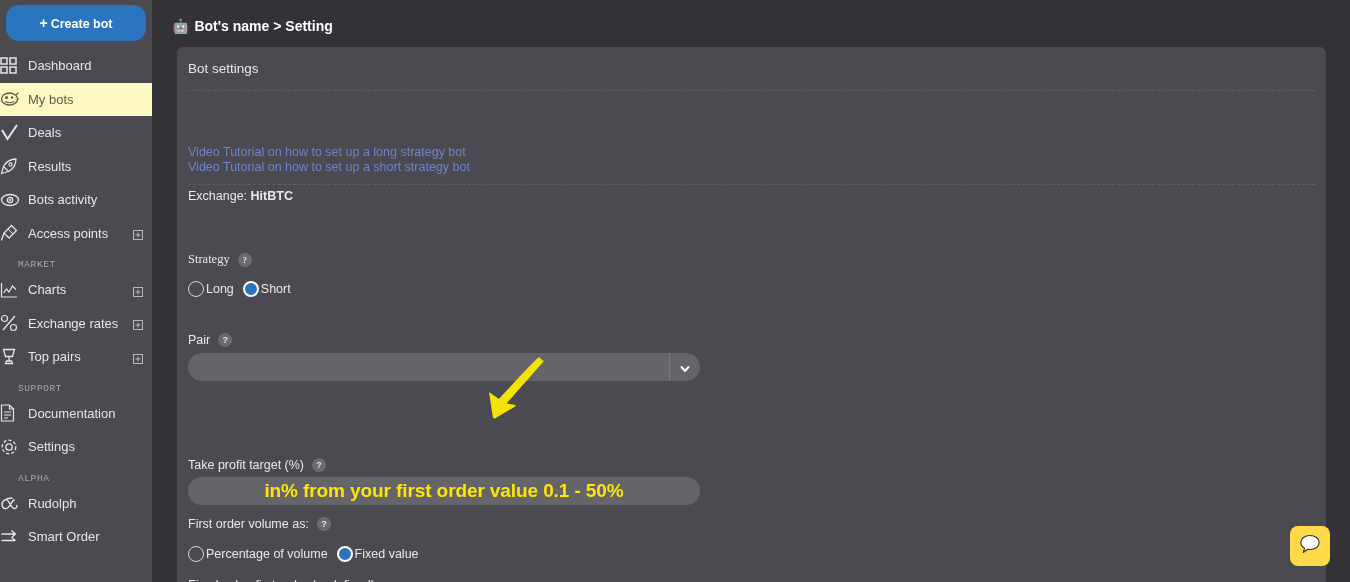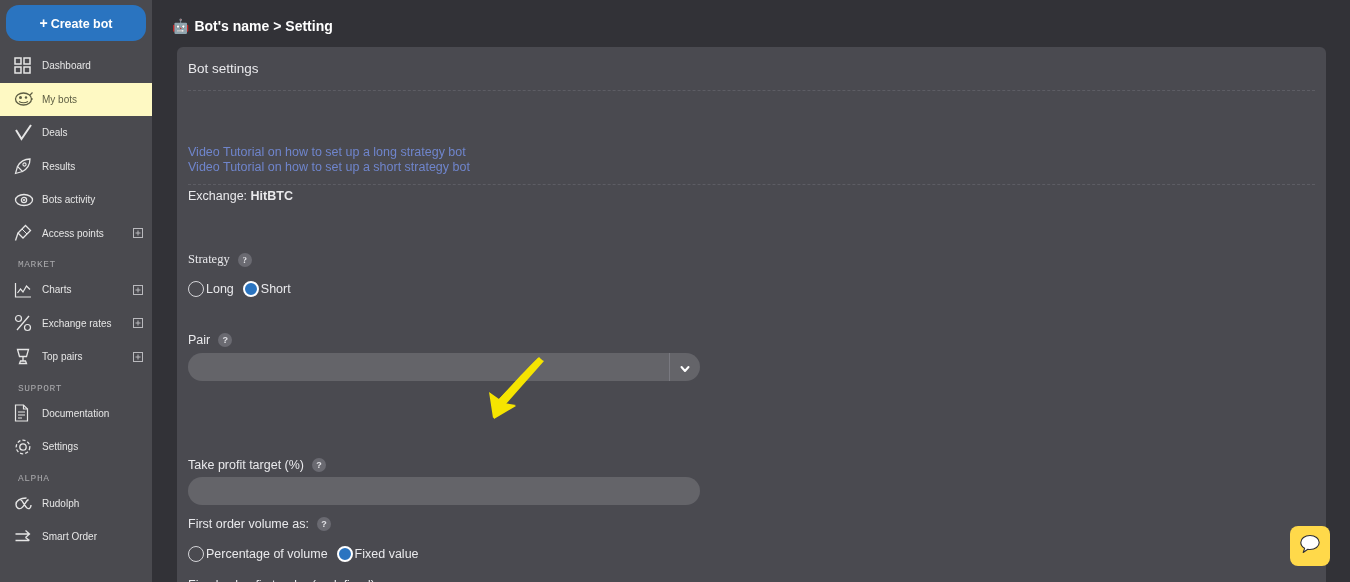--- a/index.html
+++ b/index.html
@@ -44,24 +44,24 @@
   }
   #create-bot-btn .plus {
     font-size: 14px;
     font-weight: bold;
     margin-right: 3px;
   }
   .nav-item {
     display: flex;
     align-items: center;
     height: 33.5px;
-    padding-left: 14px;
+    padding-left: 0;
     box-sizing: border-box;
     color: #e6e6e6;
-    font-size: 10px;
+    font-size: 13px;
     cursor: pointer;
     position: relative;
   }
   .nav-item.active {
     background: #fef9c3;
     color: #5d5d43;
   }
   .nav-ico {
     width: 22px;
     height: 20px;
@@ -481,20 +481,21 @@
             <path d="M2.5 4 L6 8 L9.5 4" fill="none" stroke="#ffffff" stroke-width="2" stroke-linecap="round" stroke-linejoin="round"></path>
           </svg>
       </span>
     </div>
 
     <div class="fld-label" style="left:11px; top:411px;">
       <span>Take profit target (%)</span>
       <span class="qmark">?</span>
     </div>
     <div class="input-pill" id="tp-input"></div>
+    <div id="tp-annotation">in% from your first order value 0.1 - 50%</div>
 
     <div class="fld-label" style="left:11px; top:470px;">
       <span>First order volume as:</span>
       <span class="qmark">?</span>
     </div>
     <div class="radio-row" style="left:11px; top:499px;">
       <span class="radio"></span>
       <span class="radio-label">Percentage of volume</span>
       <span class="radio checked"></span>
       <span class="radio-label last">Fixed value</span>

